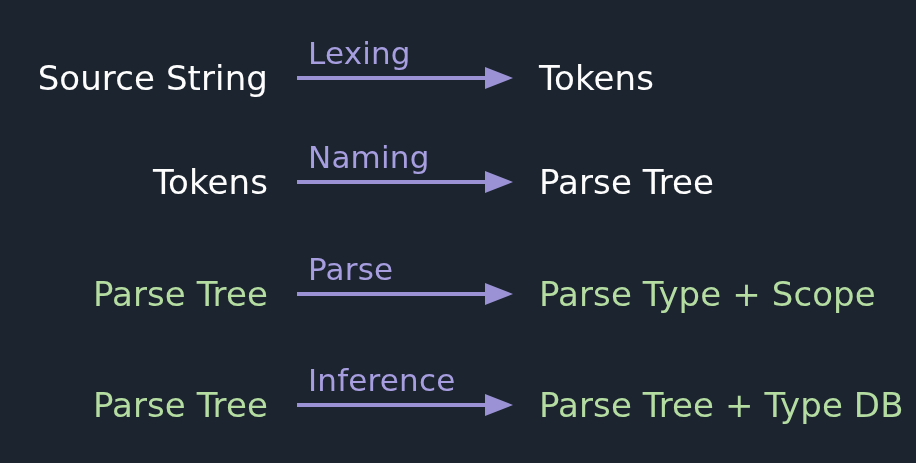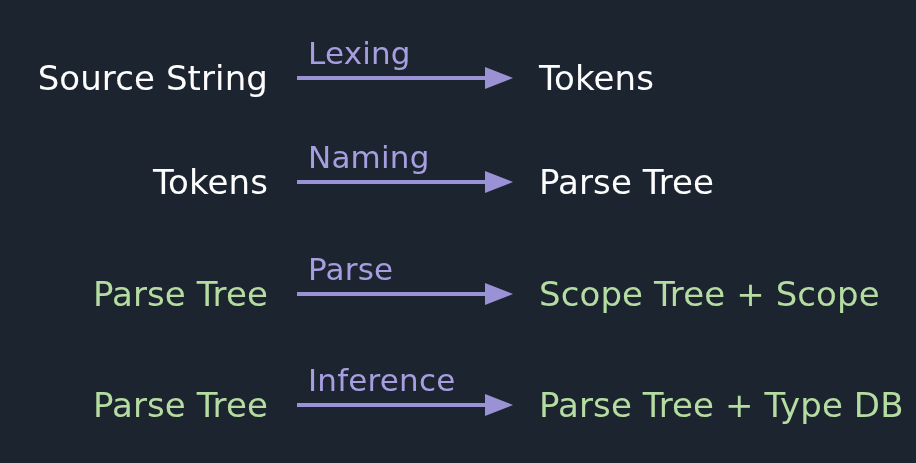--- a/index.html
+++ b/index.html
@@ -111,21 +111,21 @@
     <div class="dst tone-white">Parse Tree</div>
   </div>
 
   <div class="row" style="top:294px">
     <div class="src tone-green">Parse Tree</div>
     <div class="arrow">
       <div class="arrow-label">Parse</div>
       <div class="arrow-line"></div>
       <div class="arrow-head"></div>
     </div>
-    <div class="dst tone-green">Scope Tree + Scope</div>
+    <div class="dst tone-green">Parse Type + Scope</div>
   </div>
 
   <div class="row" style="top:405px">
     <div class="src tone-green">Parse Tree</div>
     <div class="arrow">
       <div class="arrow-label">Inference</div>
       <div class="arrow-line"></div>
       <div class="arrow-head"></div>
     </div>
     <div class="dst tone-green">Parse Tree + Type DB</div>

